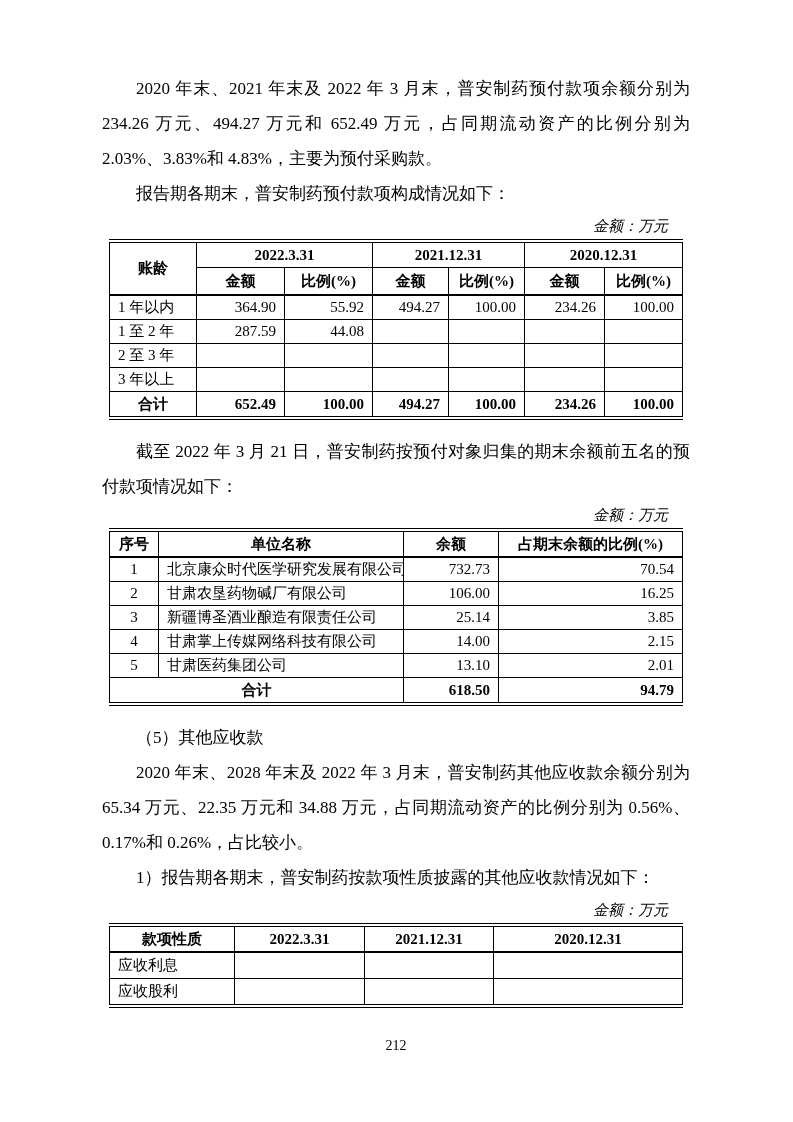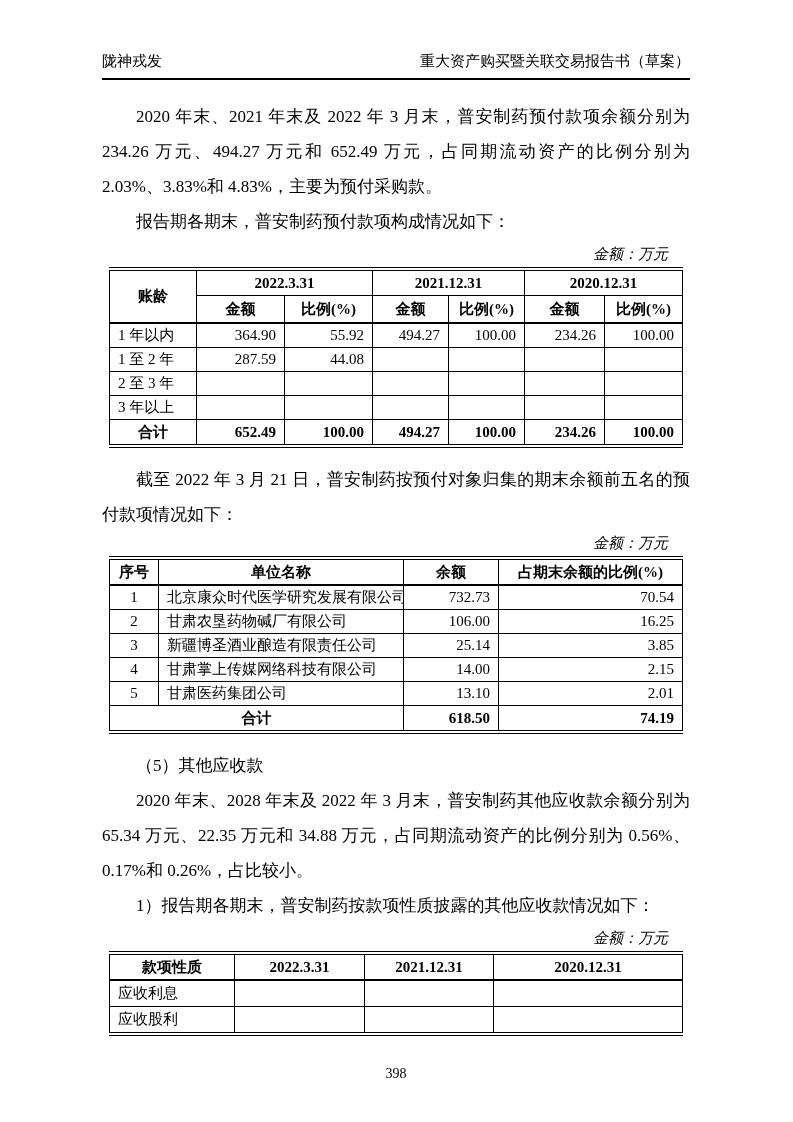--- a/index.html
+++ b/index.html
@@ -87,24 +87,20 @@
     margin-top: 30px;
     text-align: center;
     font-size: 14px;
   }
 </style>
 </head>
 <body>
 
 <div class="page">
 
-  <div class="doc-header">
-    <span>陇神戎发</span>
-    <span>重大资产购买暨关联交易报告书（草案）</span>
-  </div>
 
   <p class="para mt-p1">2020 年末、2021 年末及 2022 年 3 月末，普安制药预付款项余额分别为 234.26 万元、494.27 万元和 652.49 万元，占同期流动资产的比例分别为 2.03%、3.83%和 4.83%，主要为预付采购款。</p>
 
   <p class="para">报告期各期末，普安制药预付款项构成情况如下：</p>
 
   <div class="unit-label">金额：万元</div>
 
   <table id="aging-table">
     <colgroup>
       <col style="width:87px">
@@ -226,21 +222,21 @@
       </tr>
       <tr>
         <td class="ctr">5</td>
         <td class="lbl">甘肃医药集团公司</td>
         <td class="num">13.10</td>
         <td class="num">2.01</td>
       </tr>
       <tr class="total">
         <td colspan="2" class="ctr">合计</td>
         <td class="num">618.50</td>
-        <td class="num">74.19</td>
+        <td class="num">94.79</td>
       </tr>
     </tbody>
   </table>
 
   <p class="para mt-sec">（5）其他应收款</p>
 
   <p class="para">2020 年末、2028 年末及 2022 年 3 月末，普安制药其他应收款余额分别为 65.34 万元、22.35 万元和 34.88 万元，占同期流动资产的比例分别为 0.56%、0.17%和 0.26%，占比较小。</p>
 
   <p class="para">1）报告期各期末，普安制药按款项性质披露的其他应收款情况如下：</p>
 
@@ -270,15 +266,15 @@
       </tr>
       <tr>
         <td class="lbl">应收股利</td>
         <td class="num"></td>
         <td class="num"></td>
         <td class="num"></td>
       </tr>
     </tbody>
   </table>
 
-  <div class="page-footer">398</div>
+  <div class="page-footer">212</div>
 
 </div>
 
 </body></html>

